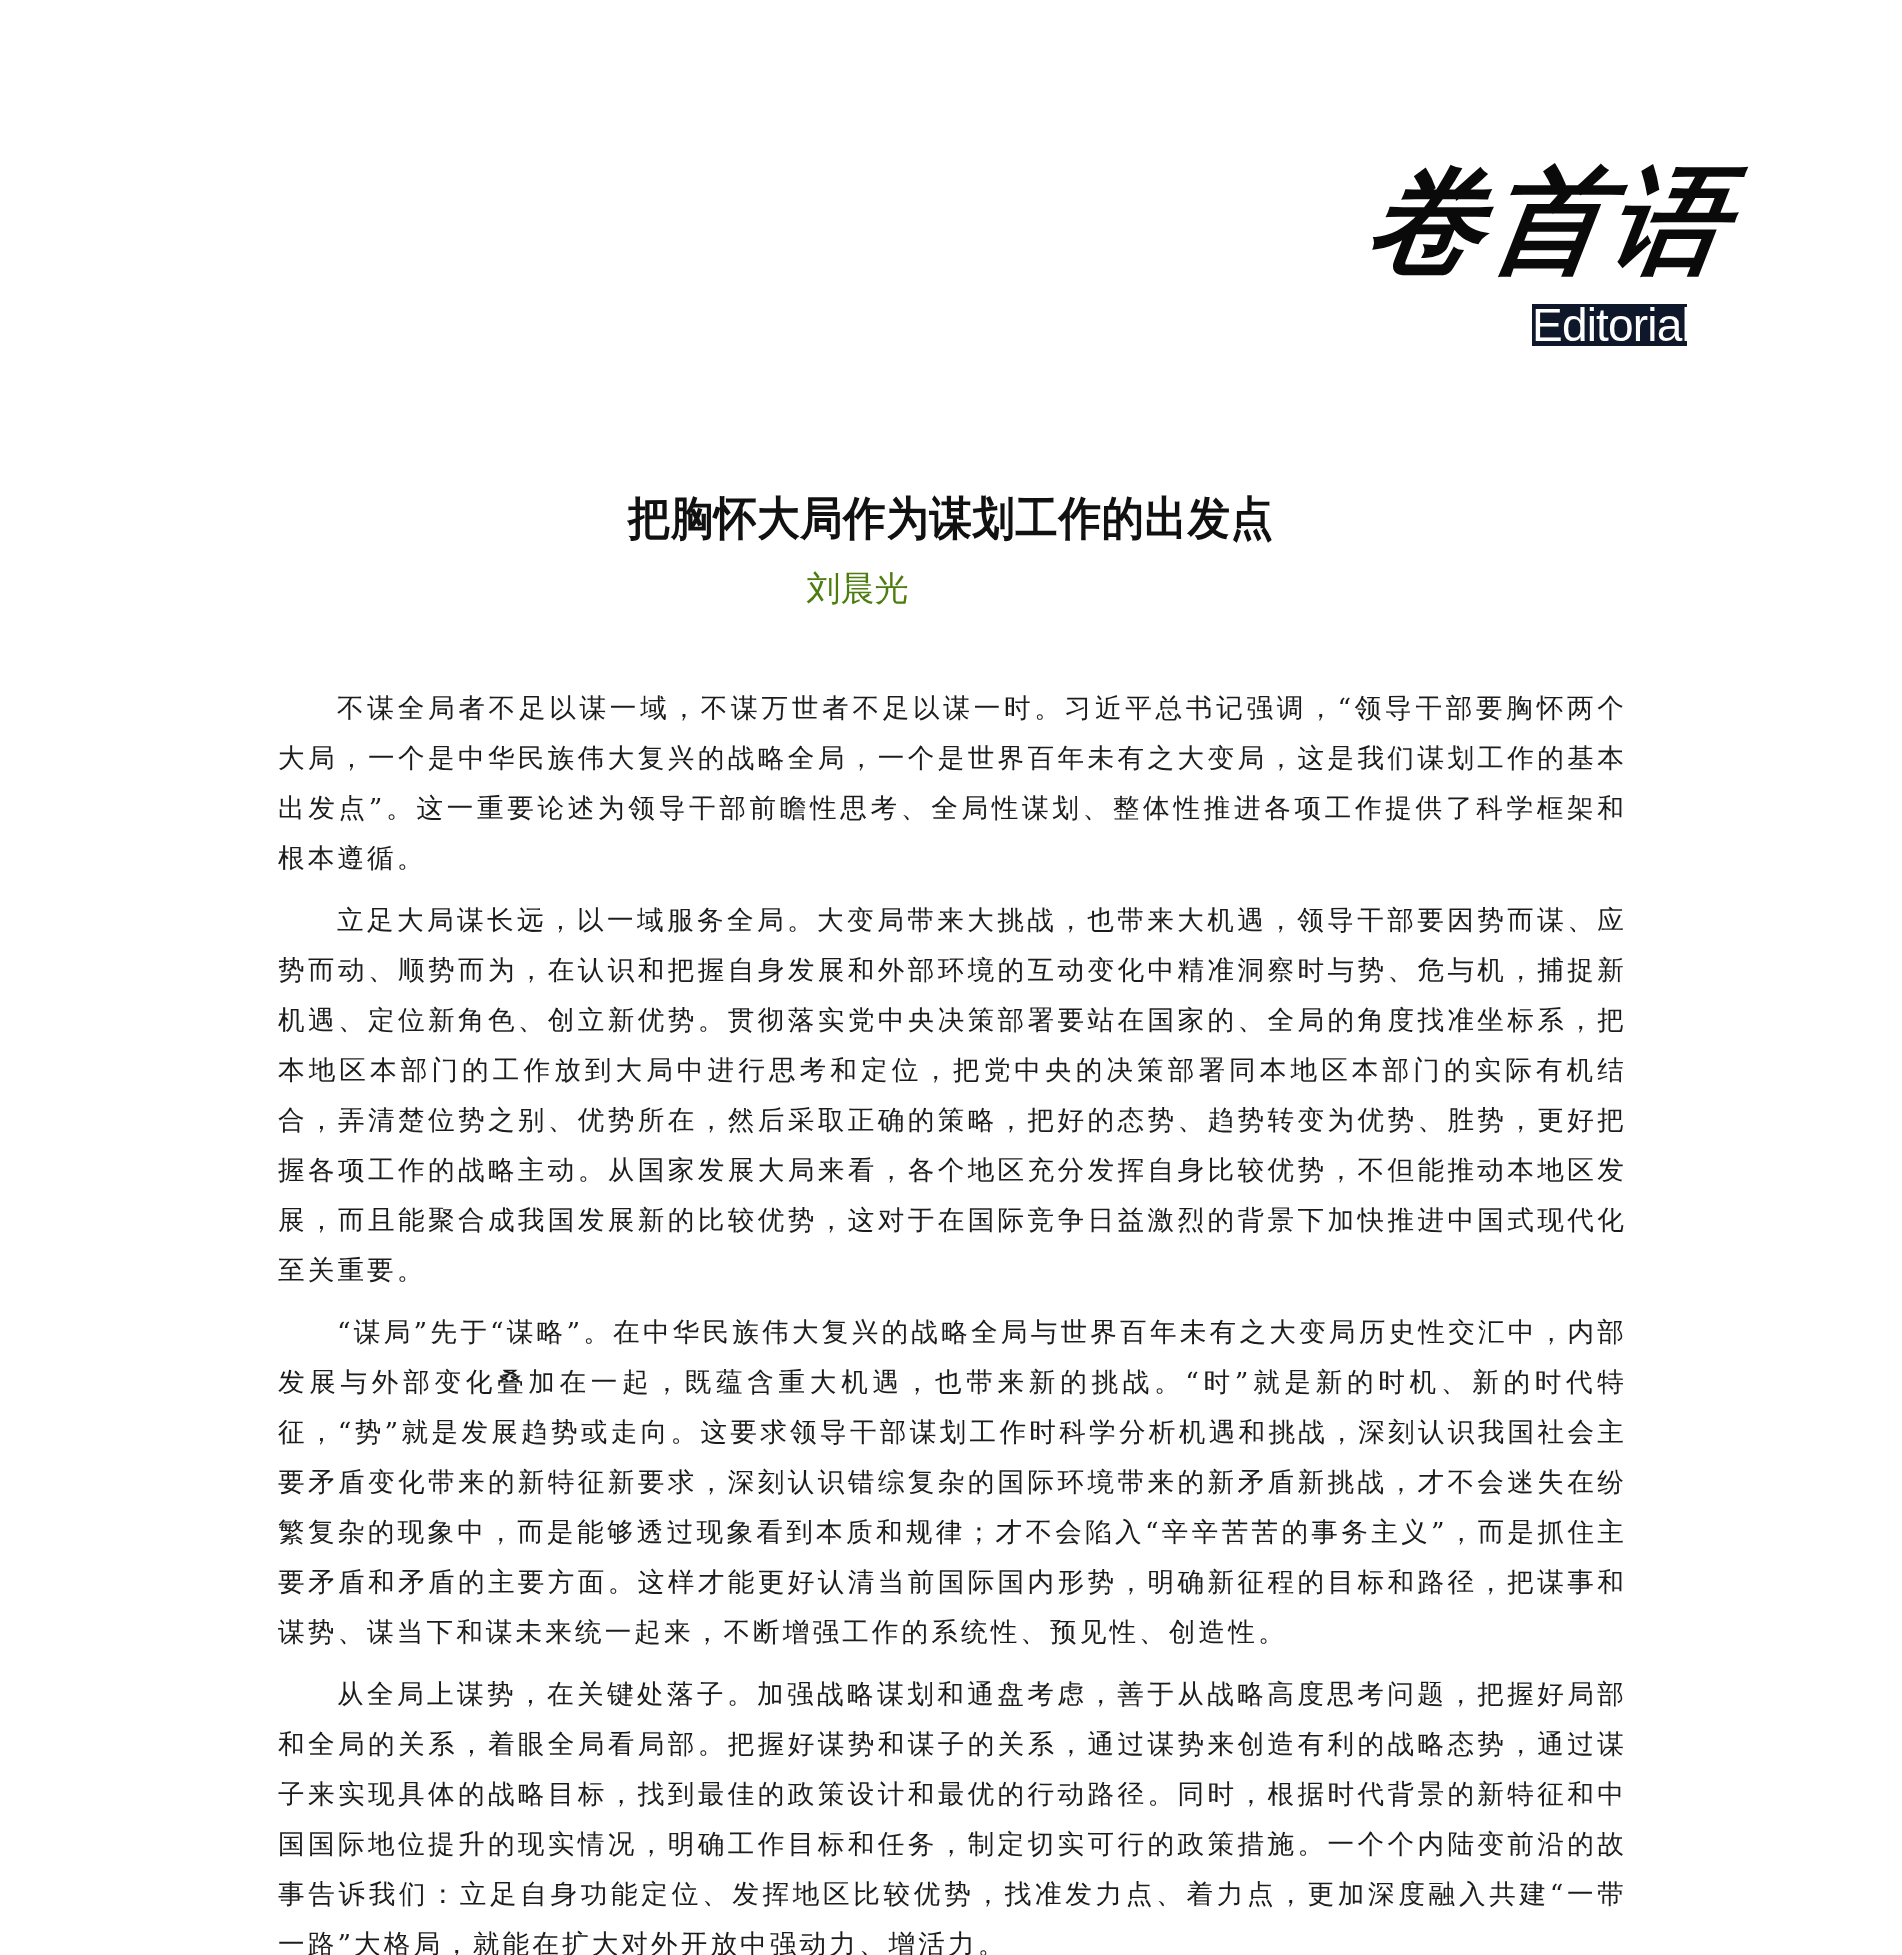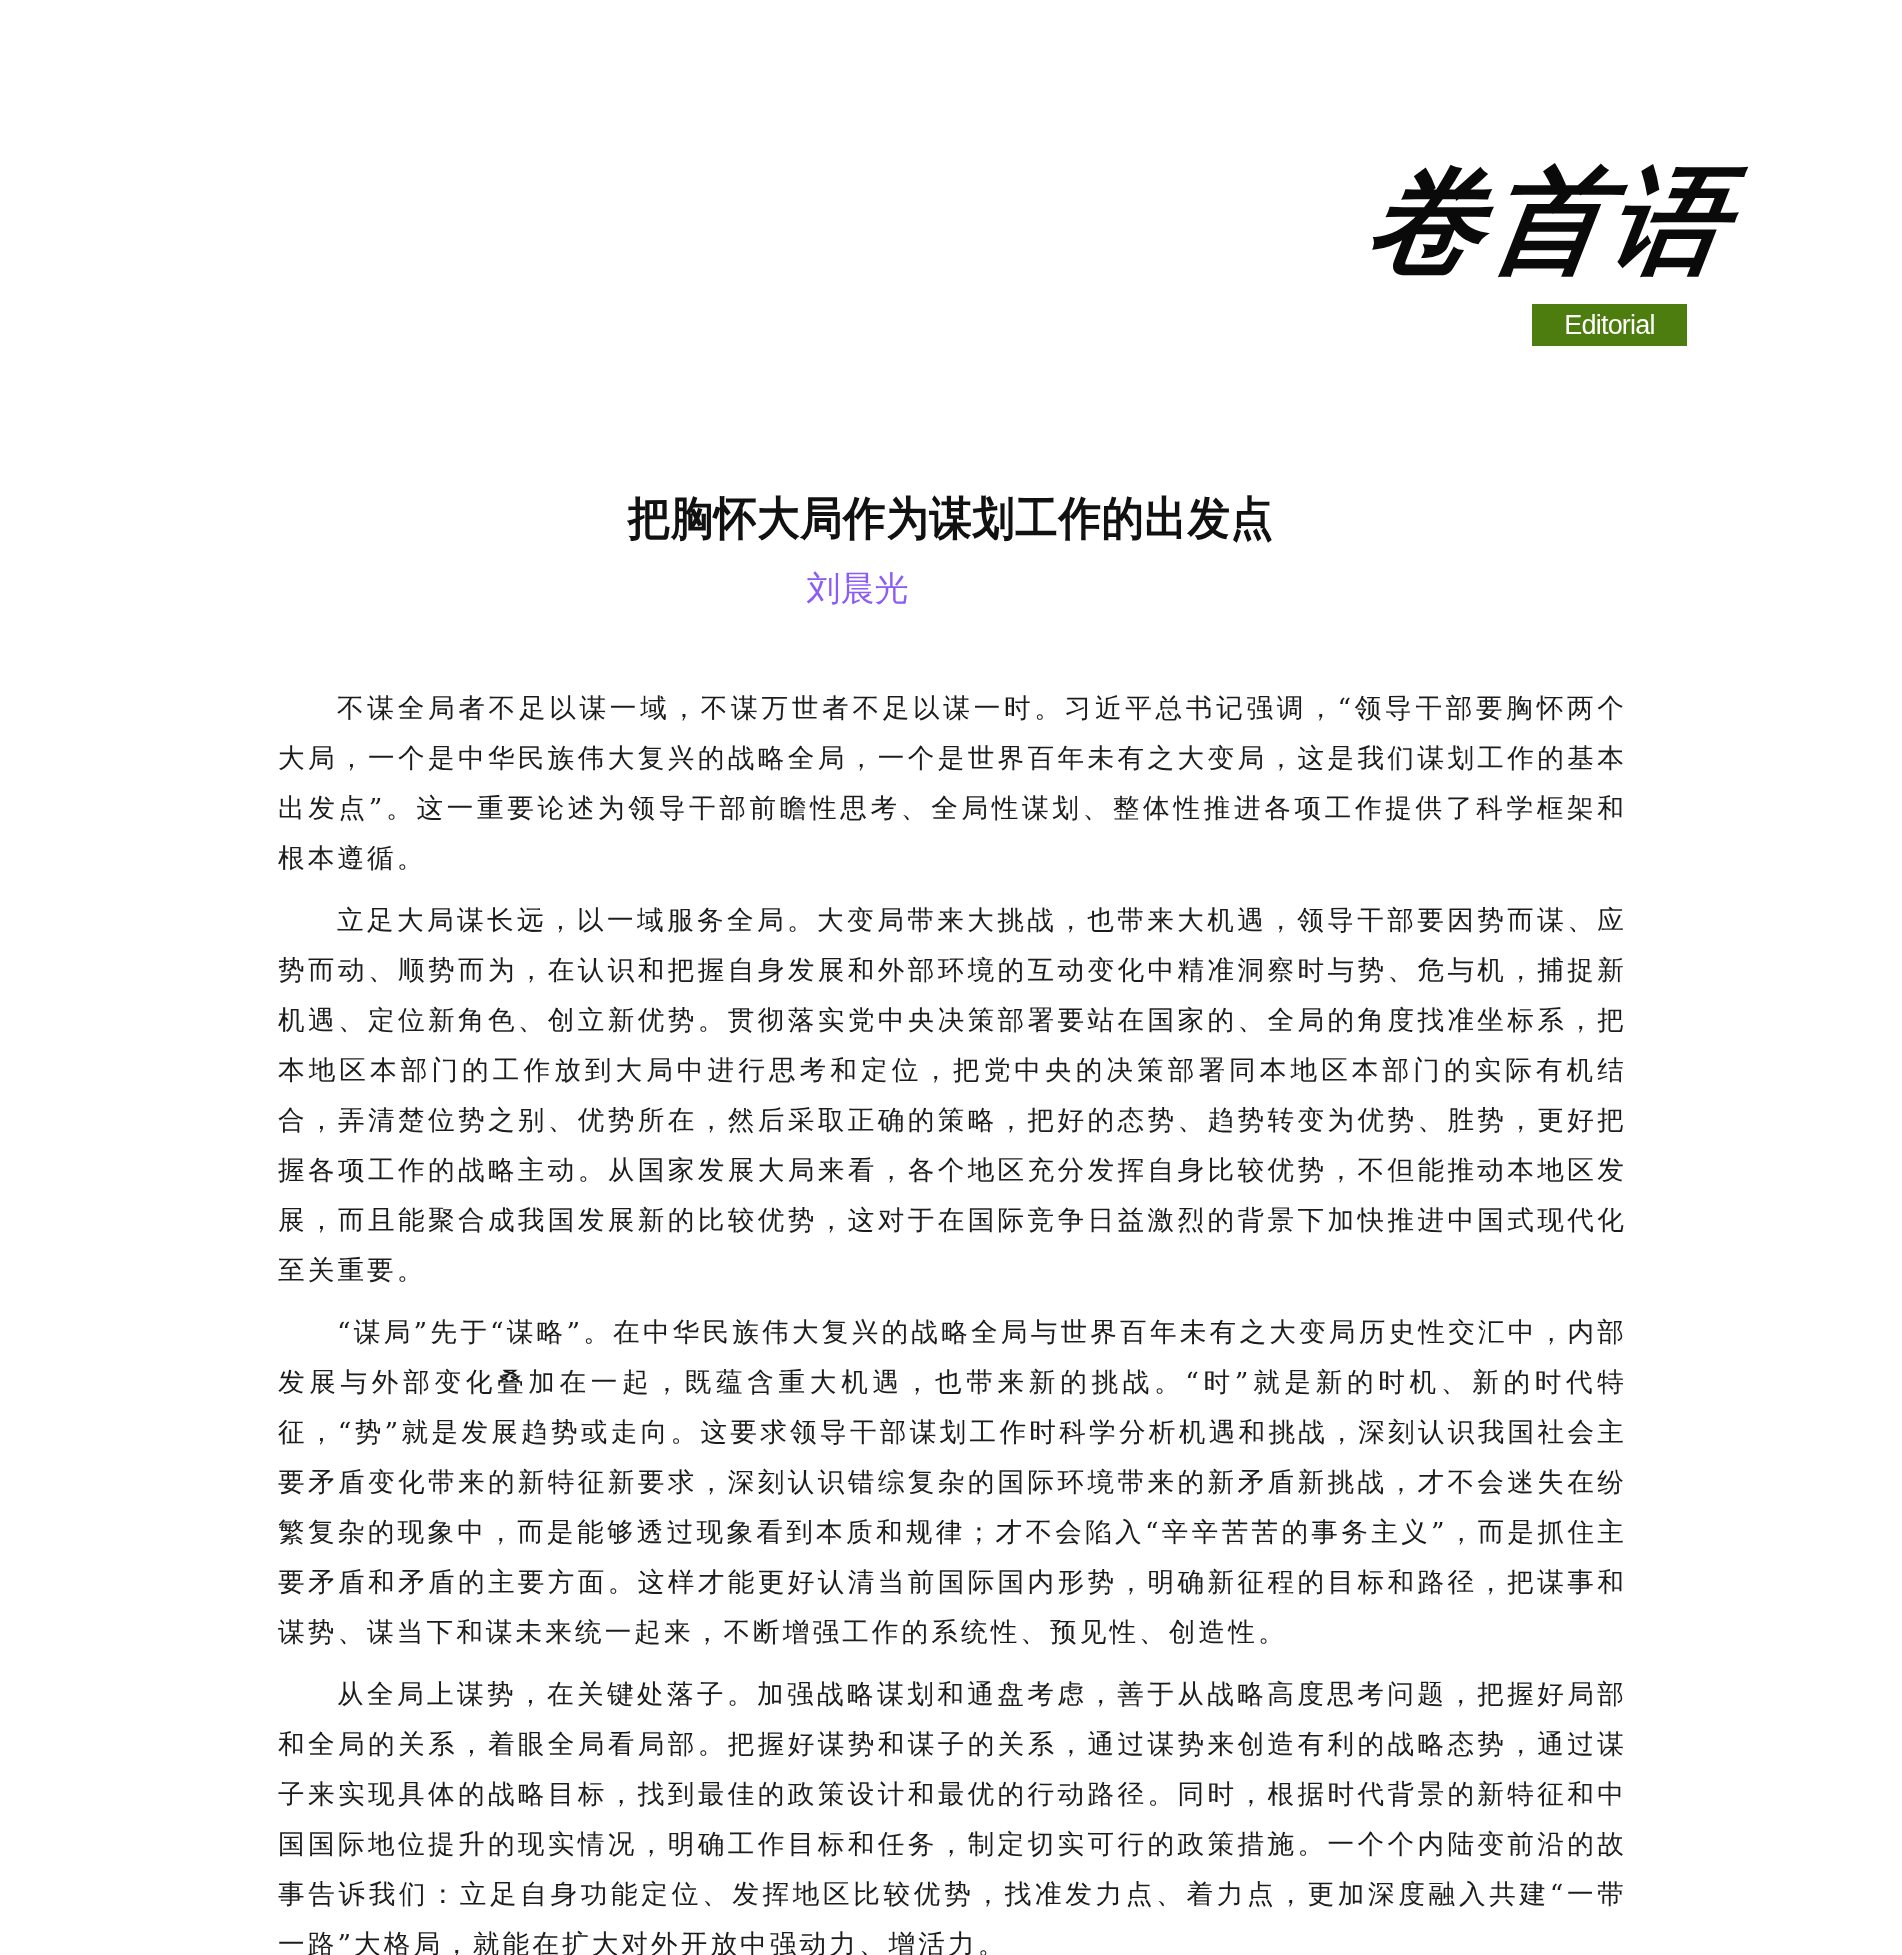--- a/index.html
+++ b/index.html
@@ -34,24 +34,24 @@
       color: #0a0a0a;
       transform: skewX(-8deg);
       white-space: nowrap;
     }
     .editorial-badge {
       position: absolute;
       left: 187px;
       top: 148px;
       width: 155px;
       height: 42px;
-      background: #4d7c0f;
+      background: #0f172a;
       color: #ffffff;
       font-family: "Liberation Sans", sans-serif;
-      font-size: 27px;
+      font-size: 46px;
       line-height: 42px;
       text-align: center;
       letter-spacing: -0.8px;
     }
     .title {
       position: absolute;
       left: 0;
       top: 491px;
       width: 1902px;
       text-align: center;
@@ -65,21 +65,21 @@
     }
     .author {
       position: absolute;
       left: 0;
       top: 567px;
       width: 1715px;
       text-align: center;
       font-family: "DejaVu Sans", sans-serif;
       font-size: 34px;
       line-height: 43px;
-      color: #8b5cf6;
+      color: #4d7c0f;
     }
     .article-body {
       position: absolute;
       left: 266px;
       top: 671px;
       width: 1373px;
       font-family: "DejaVu Serif", serif;
       font-size: 26.6px;
       line-height: 50px;
       letter-spacing: 3.1px;

